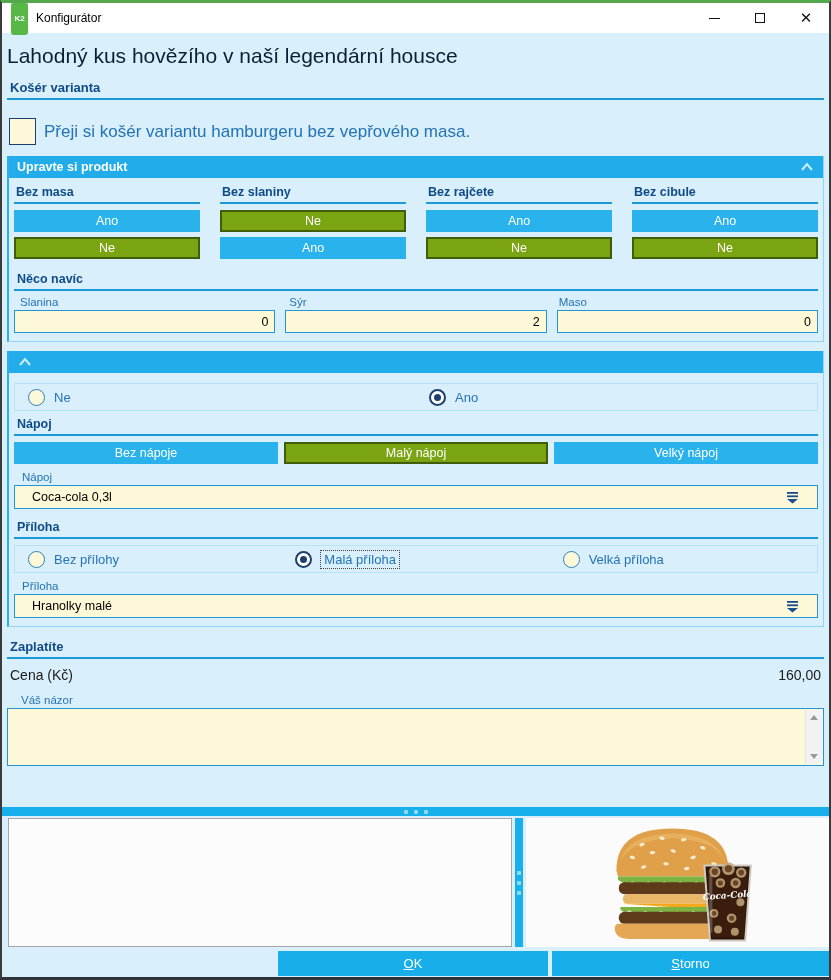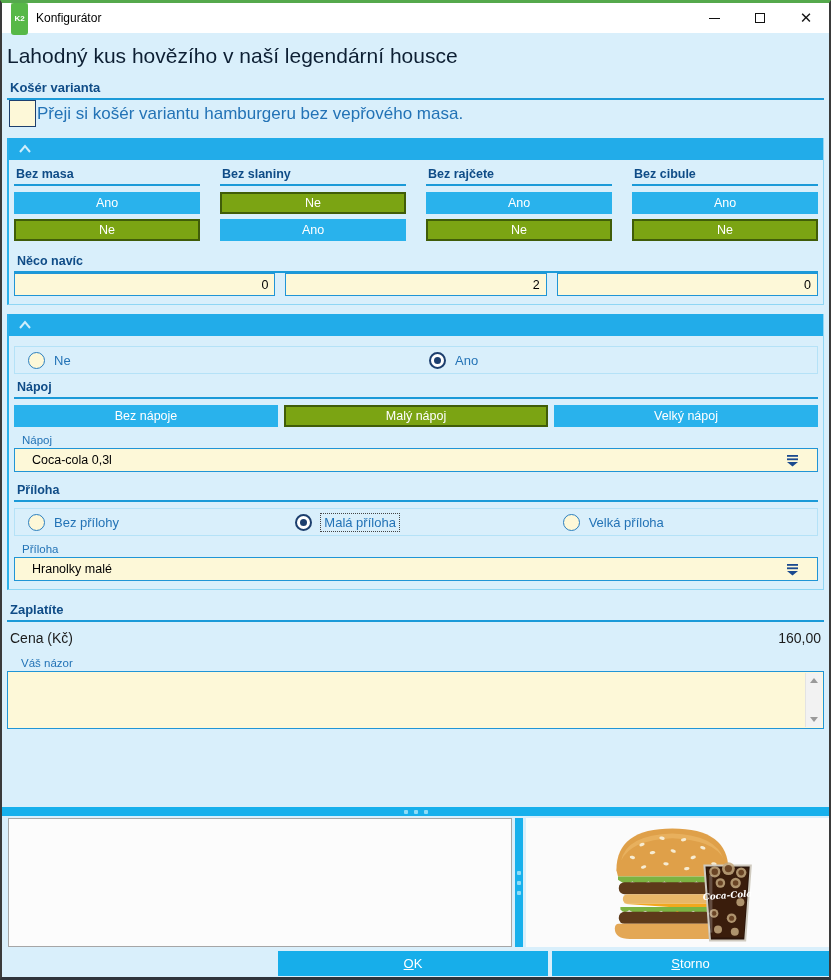--- a/index.html
+++ b/index.html
@@ -22,21 +22,21 @@
   .tb-btn .sq{ width:10px; height:10px; border:1px solid #111; display:block; }
   .tb-btn .minus{ width:11px; height:0; border-top:1px solid #111; display:block; }
   .tb-btn.close{ font-size:15px; }
   
   .content{ flex:1; padding:0 5px; display:flex; flex-direction:column; overflow:hidden; }
   .main-title{ text-align:left; font-size:21px; color:#0d1f33; padding:11px 0 6px; }
   .subheader{ font-size:13px; font-weight:bold; color:#0f4c87;
     border-bottom:2px solid #1b9ad8; padding:4px 3px 3px; margin-top:2px; }
   .subheader.small{ font-size:12.5px; }
   
-  .kosher-row{ display:flex; align-items:center; gap:1px; padding:0 0 8px 2px; }
+  .kosher-row{ display:flex; align-items:center; gap:8px; padding:18px 0 8px 2px; }
   .checkbox{ width:27px; height:27px; background:#fdf8d8; border:1px solid #1d3f6e; }
   .kosher-label{ font-size:17px; color:#2373b6; }
   
   .panel{ margin:3px 0 6px; border-left:2px solid #2bb0ea; border-right:1px solid #8fd6f4;
     border-bottom:1px solid #8fd6f4; background:#d9effb; }
   .ghead{ height:22px; background:#22ace9; color:#fff; font-size:12.5px; font-weight:bold;
     display:flex; align-items:center; padding:0 8px; }
   .ghead .gtitle{ flex:1; }
   .gbody{ padding:4px 5px 8px; }
   
@@ -124,20 +124,21 @@
     <div class="main-title">Lahodný kus hovězího v naší legendární housce</div>
 
     <div class="subheader">Košér varianta</div>
     <div class="kosher-row">
       <span class="checkbox"></span>
       <span class="kosher-label">Přeji si košér variantu hamburgeru bez vepřového masa.</span>
     </div>
 
     <div class="panel">
       <div class="ghead">
+        <span class="gtitle">Upravte si produkt</span>
         <svg width="16" height="12" viewBox="0 0 16 12">
           <polyline points="3,9 8,3 13,9" fill="none" stroke="#cfeefb" stroke-width="2"></polyline>
         </svg>
       </div>
       <div class="gbody">
         <div class="cols4">
           <div>
             <div class="colhead">Bez masa</div>
             <div class="btn-stack">
               <div class="opt-btn">Ano</div>
@@ -161,20 +162,25 @@
           <div>
             <div class="colhead">Bez cibule</div>
             <div class="btn-stack">
               <div class="opt-btn">Ano</div>
               <div class="opt-btn sel">Ne</div>
             </div>
           </div>
         </div>
 
         <div class="subheader small" style="margin-top:9px;">Něco navíc</div>
+        <div class="extras-labels">
+          <span>Slanina</span>
+          <span>Sýr</span>
+          <span>Maso</span>
+        </div>
         <div class="extras-fields">
           <div class="numfield">0</div>
           <div class="numfield">2</div>
           <div class="numfield">0</div>
         </div>
       </div>
     </div>
 
     <div class="panel">
       <div class="ghead">

